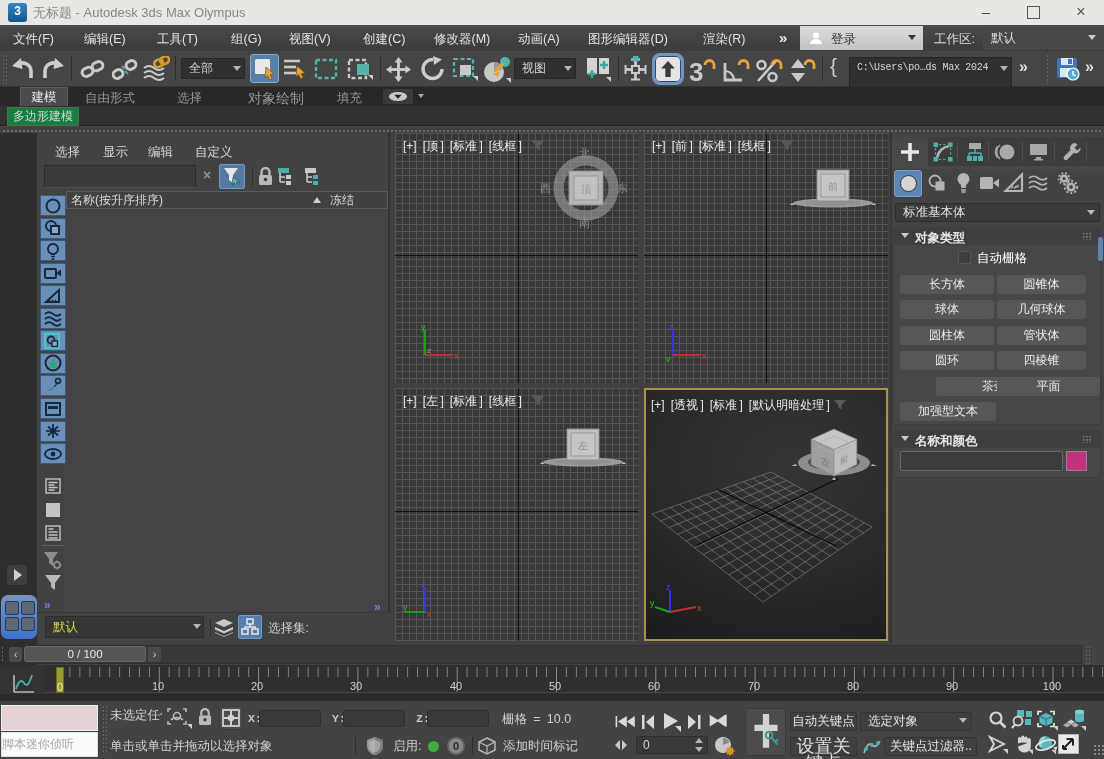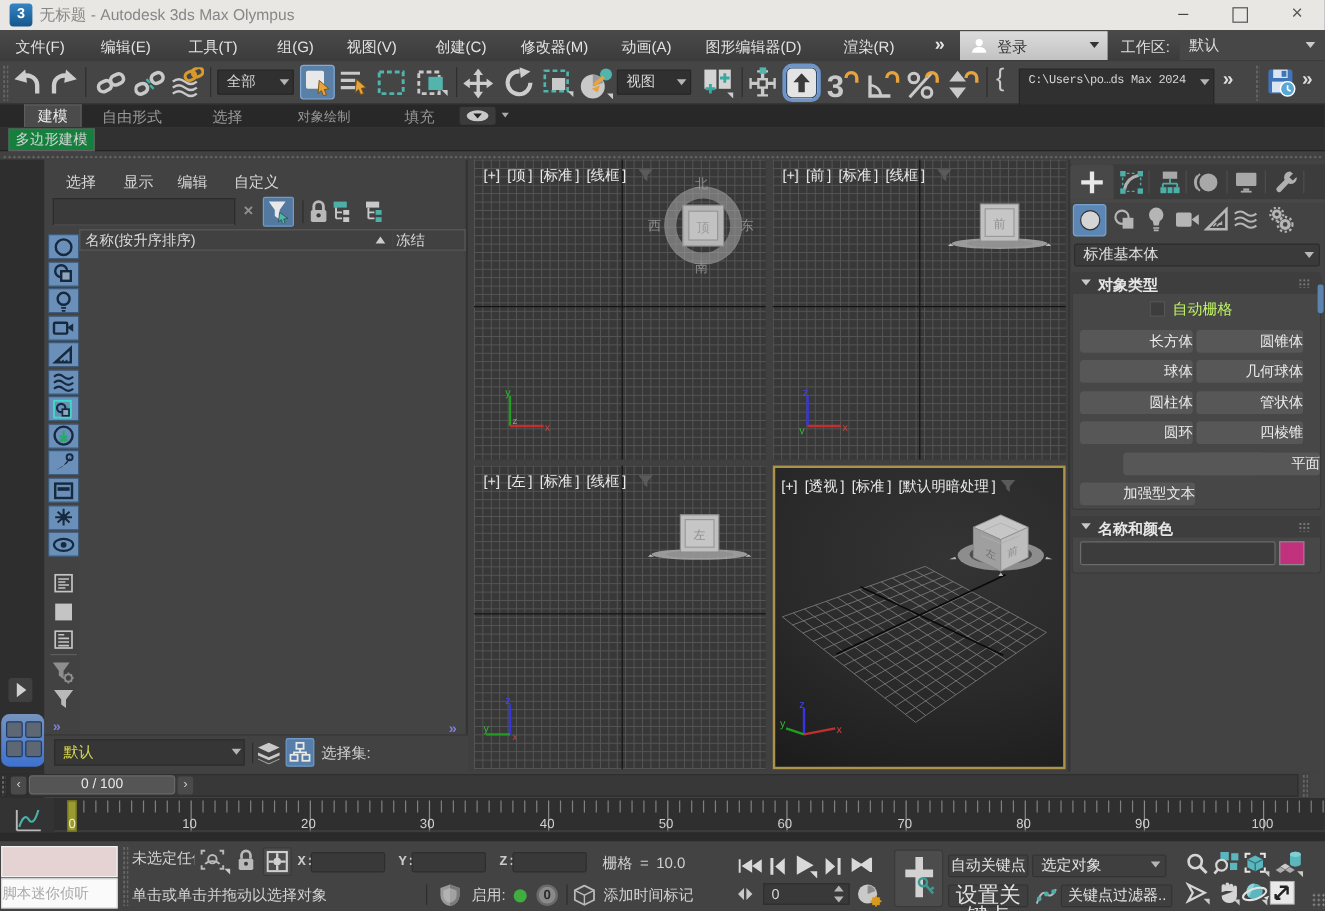--- a/index.html
+++ b/index.html
@@ -1,21 +1,21 @@
 <!DOCTYPE html>
 <html><head><meta charset="utf-8">
 <style>
 *{margin:0;padding:0;box-sizing:border-box;font-family:"Liberation Sans",sans-serif;}
 html,body{width:1104px;height:759px;overflow:hidden;background:#444;}
 .a{position:absolute;}
 .dots{background-image:radial-gradient(#6a6a6a 0.8px,transparent 0.9px);background-size:4px 4px;}
 .vdots{background-image:radial-gradient(#666 0.8px,transparent 0.9px);background-size:3px 4px;}
 .fld{background:#303030;border:1px solid #262626;border-radius:1px;color:#d5d5d5;}
 .sep{width:1px;background:#2e2e2e;}
-.cbtn{background:#575757;border-radius:3px;color:#ebebeb;font-size:12px;text-align:right;line-height:19px;}
+.cbtn{background:#575757;border-radius:3px;color:#ebebeb;font-size:12px;text-align:center;line-height:19px;}
 .vplabel{color:#e9e9e9;font-size:12px;letter-spacing:0px;}
 .gridvp{background:#383838;background-image:
  linear-gradient(to right,#555 1px,transparent 1px),
  linear-gradient(to bottom,#555 1px,transparent 1px);
  background-size:7px 7px;}
 </style></head><body>
 <div class="a" style="left:0;top:0;width:1104px;height:25px;background:#e9e7e4;"></div>
 <div class="a" style="left:8px;top:3px;width:19px;height:19px;border-radius:3px;background:linear-gradient(#3584c4,#15568c);color:#fff;font-size:12px;font-weight:bold;text-align:center;line-height:17px;">3</div>
 <div class="a" style="left:33px;top:4px;width:500px;height:18px;color:#878787;font-size:13px;">无标题 - Autodesk 3ds Max Olympus</div>
 <div class="a" style="left:975px;top:1px;width:22px;height:22px;color:#444;font-size:15px;text-align:center;line-height:22px;">–</div>
@@ -192,21 +192,21 @@
     <rect x="12" y="2" width="4" height="5" fill="#3f74b8"></rect>
     <rect x="4" y="11" width="14" height="9" fill="#dce6f2"></rect>
     <circle cx="17" cy="17" r="6" fill="#57a8d4" stroke="#fff" stroke-width="1.2"></circle>
     <path d="M17 14 v3.5 l2.5 1.5" stroke="#fff" stroke-width="1.4" fill="none"></path>
   </svg>
 <div class="a" style="left:1085px;top:58px;color:#dedede;font-size:16px;font-weight:bold;">»</div>
 <div class="a" style="left:0;top:87px;width:1104px;height:19px;background:#282828;"></div>
 <div class="a" style="left:20px;top:87px;width:48px;height:19px;background:#4b4b4b;border:1px solid #5d5d5d;border-bottom:none;color:#e9e9e9;font-size:12.5px;text-align:center;line-height:18px;">建模</div>
 <div class="a" style="left:85px;top:90px;color:#989898;font-size:12.5px;">自由形式</div>
 <div class="a" style="left:177px;top:90px;color:#989898;font-size:12.5px;">选择</div>
-<div class="a" style="left:248px;top:90px;color:#989898;font-size:11px;">对象绘制</div>
+<div class="a" style="left:248px;top:90px;color:#989898;font-size:14px;">对象绘制</div>
 <div class="a" style="left:337px;top:90px;color:#989898;font-size:12.5px;">填充</div>
 <div class="a" style="left:383px;top:89px;width:30px;height:15px;background:#3b3b3b;border-radius:2px;"></div>
 <svg class="a" style="left:388px;top:91px" width="20" height="11" viewBox="0 0 22 11">
     <ellipse cx="11" cy="5.5" rx="10" ry="5" fill="#c8c8c8"></ellipse>
     <path d="M7 3.5 h8 l-4 4.5 z" fill="#222"></path>
   </svg>
 <div class="a" style="left:418px;top:94px;width:0;height:0;border-left:3.5px solid transparent;border-right:3.5px solid transparent;border-top:4.5px solid #aaa;"></div>
 <div class="a" style="left:0;top:106px;width:1104px;height:20px;background:#313131;border-bottom:1px solid #232323;"></div>
 <div class="a" style="left:7px;top:107px;width:72px;height:19px;background:#15803d;border:1px solid #616161;color:#d4d4d4;font-size:12px;text-align:center;line-height:17px;">多边形建模</div>
 <div class="a" style="left:0;top:127px;width:1104px;height:6px;background:#414141;"></div>
@@ -569,21 +569,21 @@
     <circle cx="14" cy="15" r="1.9" fill="#434343"></circle>
   </svg>
 <div class="a" style="left:895px;top:203px;width:205px;height:19px;background:#3a3a3a;border:1px solid #2d2d2d;border-radius:2px;color:#e2e2e2;font-size:12.5px;line-height:17px;padding-left:7px;">标准基本体</div>
 <div class="a" style="left:1087px;top:210px;width:0;height:0;border-left:4.5px solid transparent;border-right:4.5px solid transparent;border-top:5.5px solid #b9b9b9;"></div>
 <div class="a" style="left:893px;top:227px;width:208px;height:198px;background:#474747;border:1px solid #3a3a3a;border-radius:3px;"></div>
 <div class="a" style="left:893px;top:227px;width:208px;height:18px;background:#3e3e3e;border-radius:3px 3px 0 0;"></div>
 <div class="a" style="left:901px;top:233px;width:0;height:0;border-left:4.5px solid transparent;border-right:4.5px solid transparent;border-top:5.5px solid #c9c9c9;"></div>
 <div class="a" style="left:915px;top:230px;color:#e6e6e6;font-size:12.5px;font-weight:bold;font-family:Liberation Mono, monospace;">对象类型</div>
 <div class="a" style="left:1082px;top:232px;width:10px;height:8px;background-image:radial-gradient(#777 0.9px,transparent 1px);background-size:3.3px 3.3px;"></div>
 <div class="a" style="left:958px;top:251px;width:13px;height:13px;background:#3d3d3d;border:1px solid #565656;"></div>
-<div class="a" style="left:977px;top:250px;color:#bef264;font-size:12.5px;">自动栅格</div>
+<div class="a" style="left:977px;top:250px;color:#ffffff;font-size:12.5px;">自动栅格</div>
 <div class="a cbtn" style="left:900px;top:275px;width:94px;height:19px;">长方体</div>
 <div class="a cbtn" style="left:997px;top:275px;width:89px;height:19px;">圆锥体</div>
 <div class="a cbtn" style="left:900px;top:300px;width:94px;height:19px;">球体</div>
 <div class="a cbtn" style="left:997px;top:300px;width:89px;height:19px;">几何球体</div>
 <div class="a cbtn" style="left:900px;top:326px;width:94px;height:19px;">圆柱体</div>
 <div class="a cbtn" style="left:997px;top:326px;width:89px;height:19px;">管状体</div>
 <div class="a cbtn" style="left:900px;top:351px;width:94px;height:19px;">圆环</div>
 <div class="a cbtn" style="left:997px;top:351px;width:89px;height:19px;">四棱锥</div>
 <div class="a cbtn" style="left:936px;top:377px;width:116px;height:19px;">茶壶</div>
 <div class="a cbtn" style="left:997px;top:377px;width:103px;height:19px;">平面</div>

